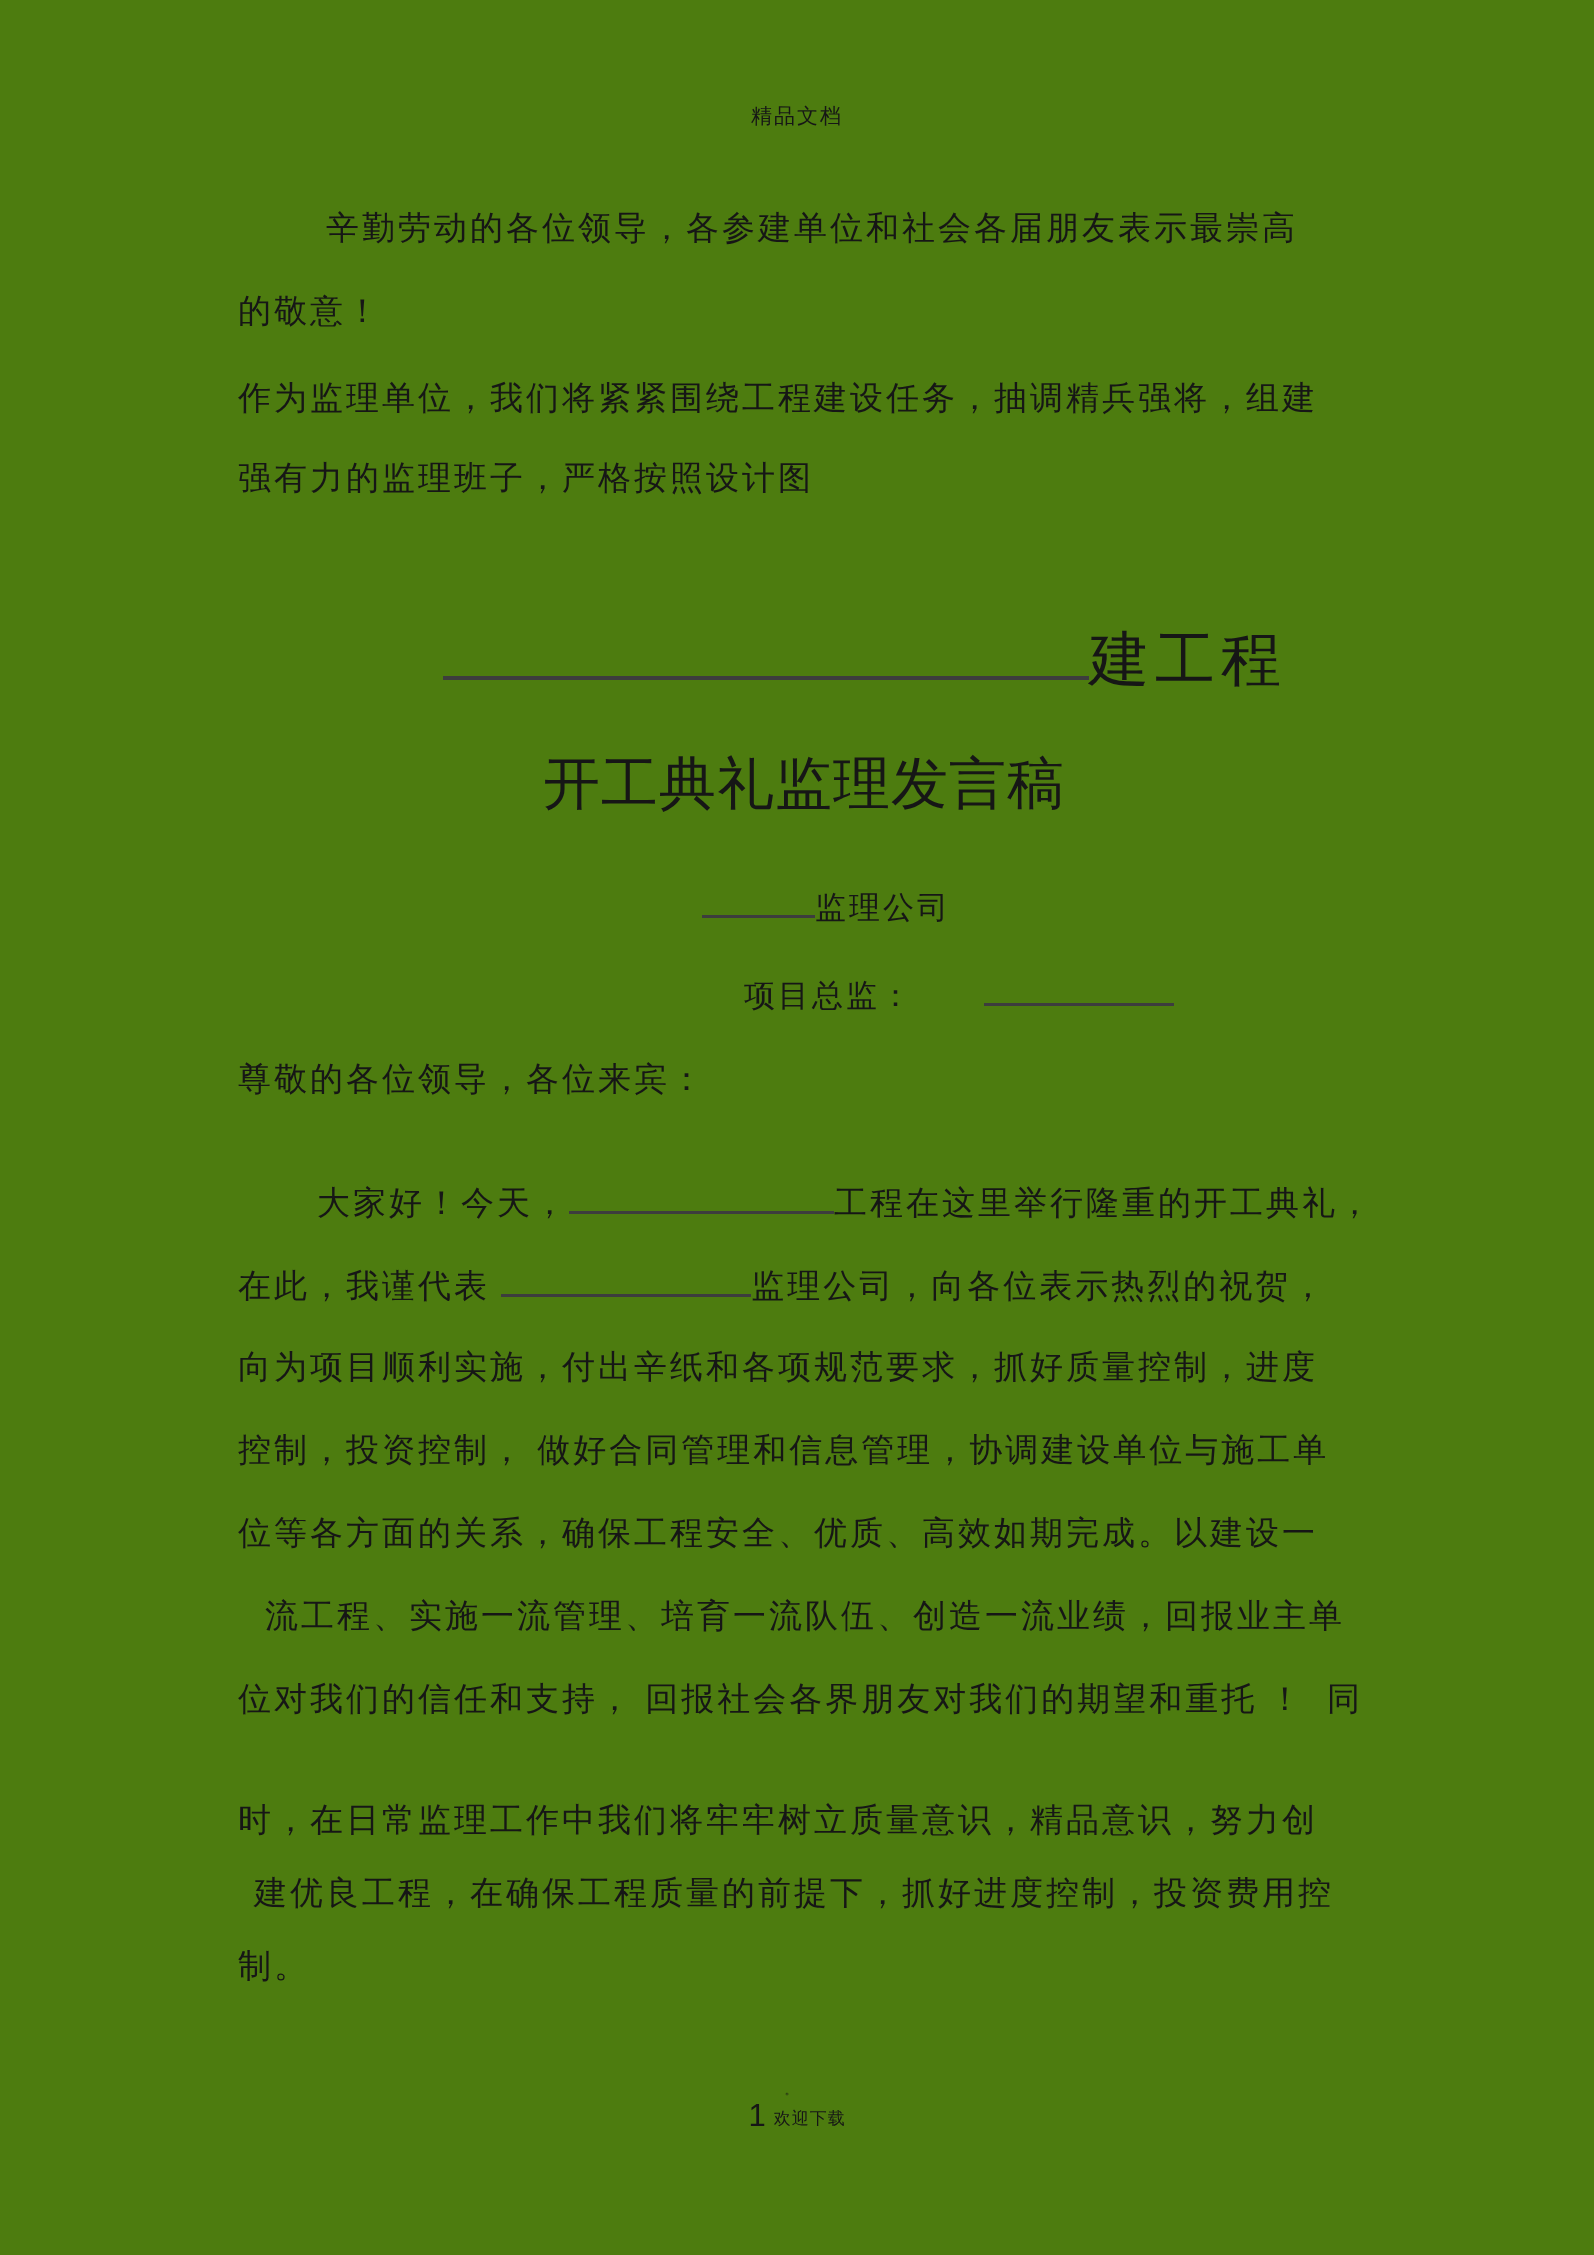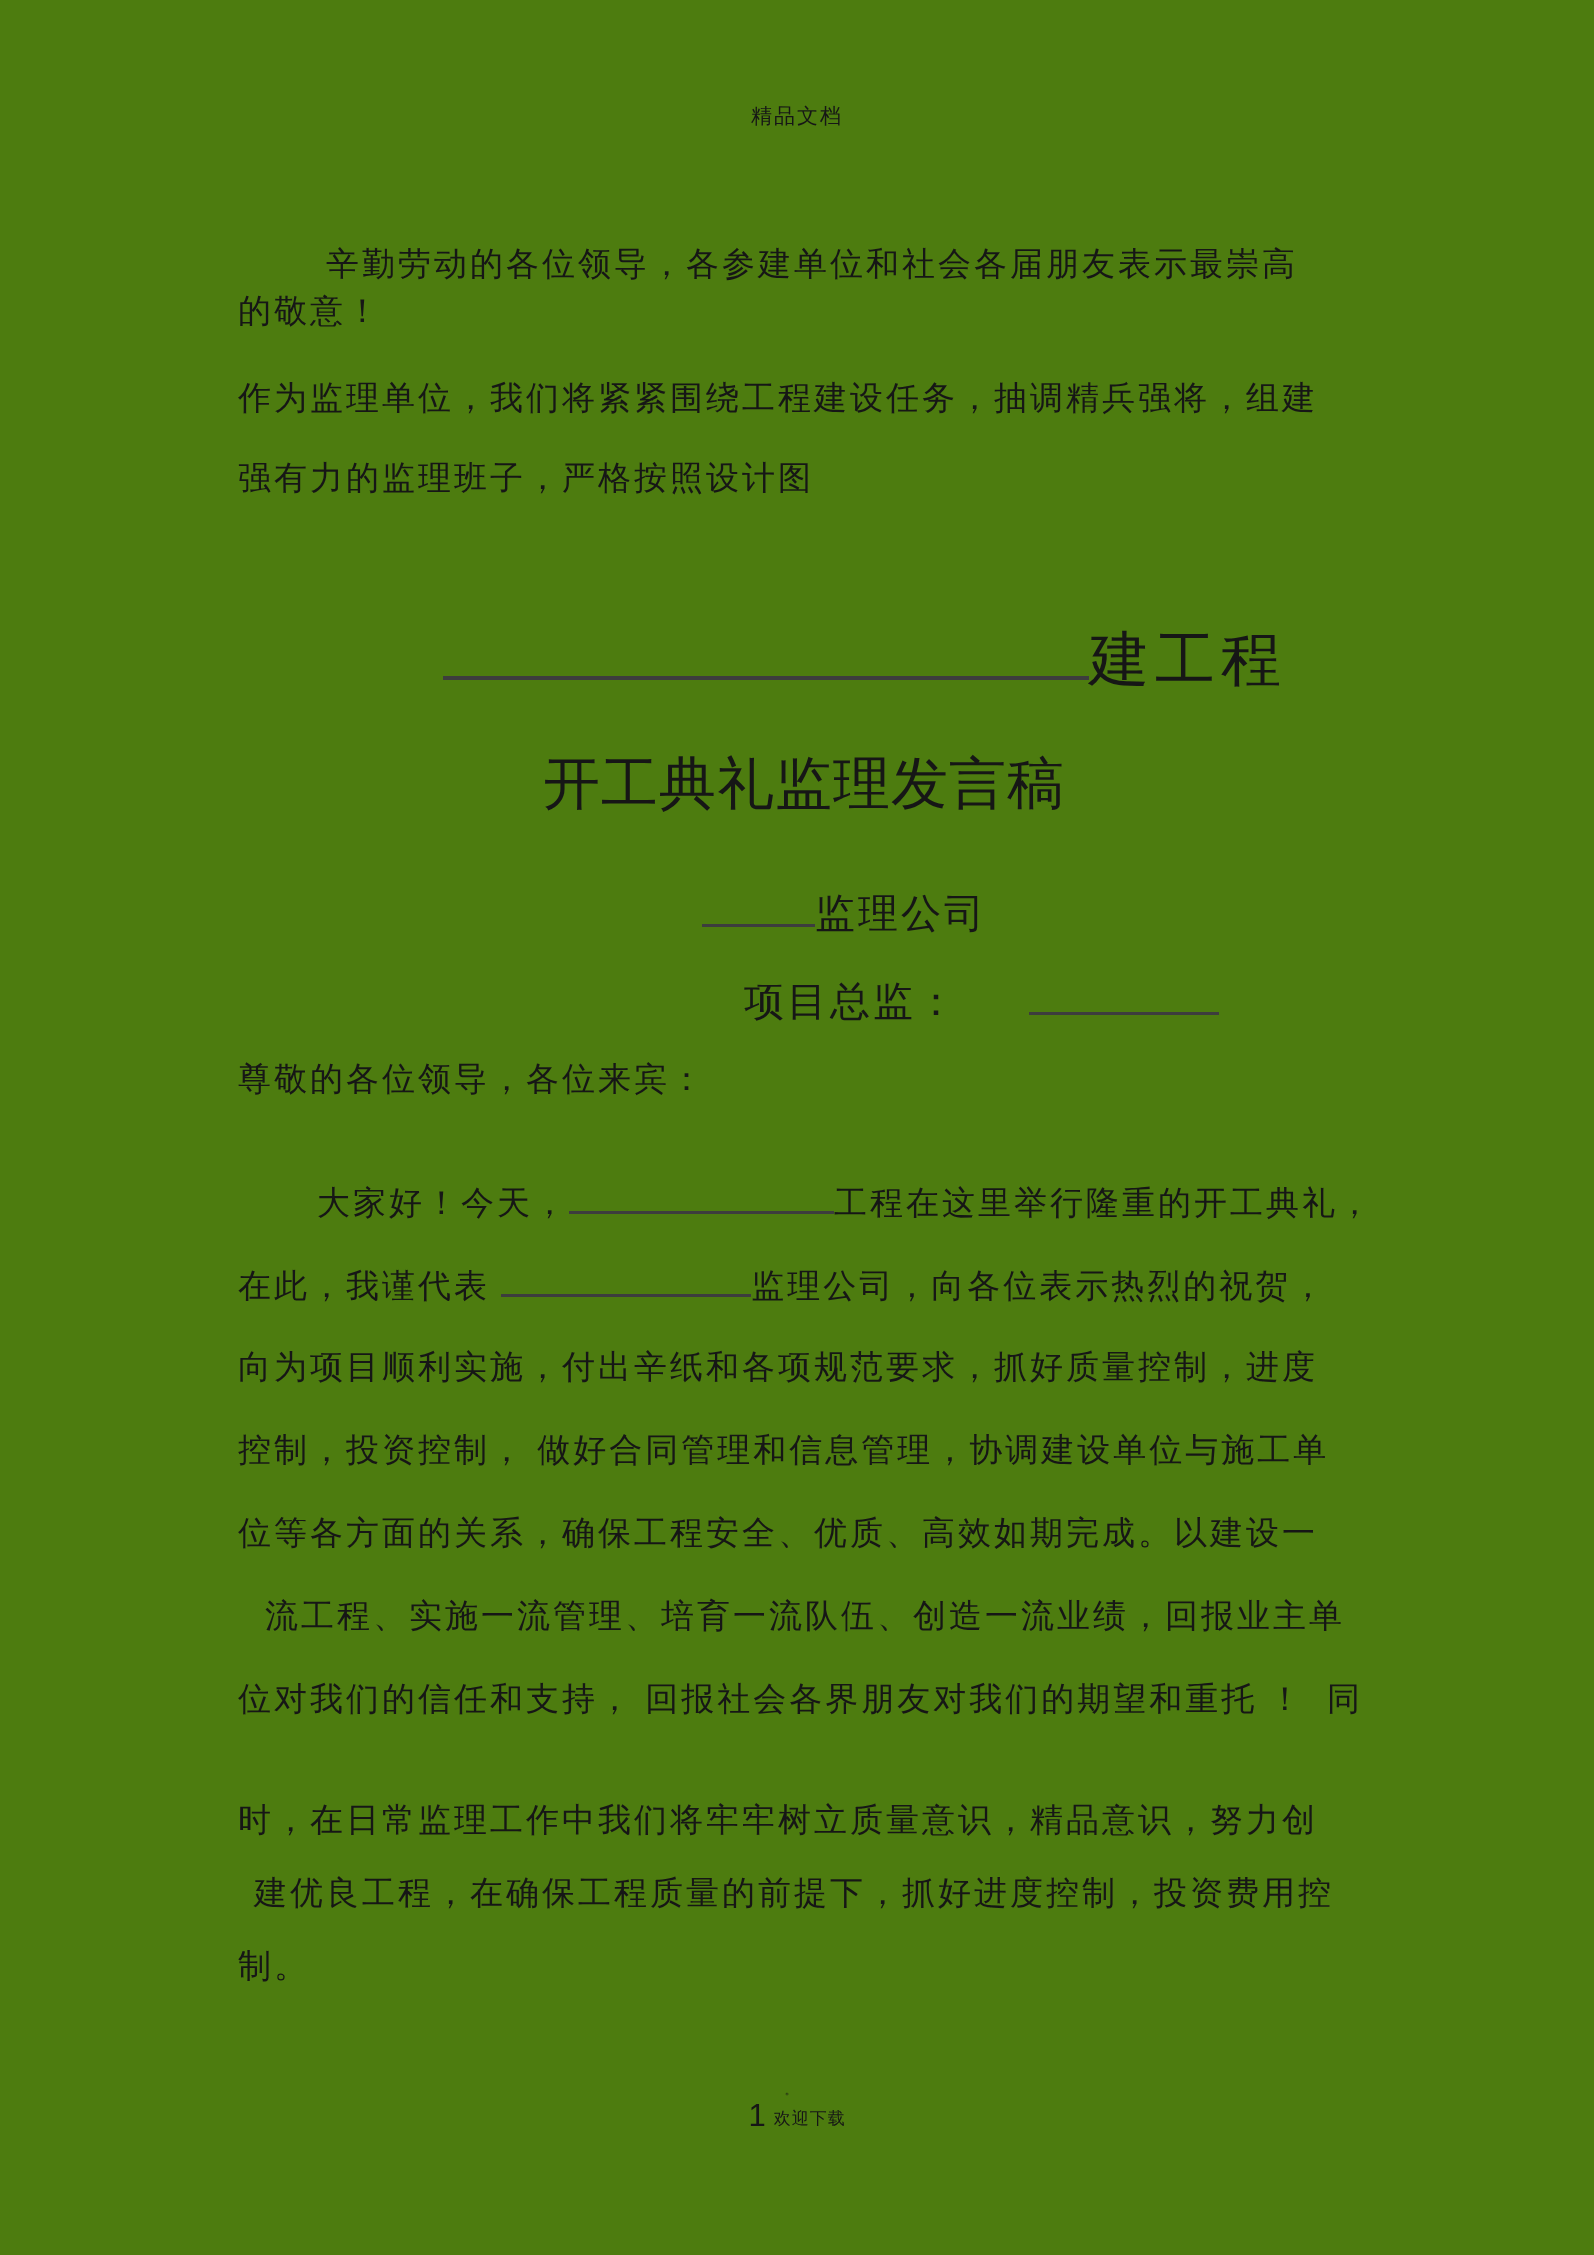--- a/index.html
+++ b/index.html
@@ -44,21 +44,21 @@
     top:616px;left:443px;
     font-size:60px;line-height:82px;
     letter-spacing:6px;
   }
   .title2{
     top:712px;left:543px;
     font-size:57px;line-height:80px;
     letter-spacing:1px;
     margin-top:32px;
   }
-  .sig{font-size:40px;}
+  .sig{font-size:31px;}
   .footer{
     position:absolute;
     top:2098px;left:0;right:0;
     text-align:center;
   }
   .footer .inner{position:relative;display:inline-block;white-space:nowrap;}
   .page-number{
     font-size:31px;
     font-family:"Liberation Sans","DejaVu Sans",sans-serif;
     vertical-align:bottom;
@@ -76,21 +76,21 @@
     font-size:12px;
   }
 </style>
 </head>
 <body>
 
 <div id="page">
 
   <div class="watermark">精品文档</div>
 
-  <div class="ln" style="top:205px;left:238px;margin-top:36px;"><span class="indent1"></span><span>辛勤劳动的各位领导，各参建单位和社会各届朋友表示最崇高</span></div>
+  <div class="ln" style="top:205px;left:238px;"><span class="indent1"></span><span>辛勤劳动的各位领导，各参建单位和社会各届朋友表示最崇高</span></div>
   <div class="ln" style="top:288px;left:238px;">的敬意！</div>
   <div class="ln" style="top:375px;left:238px;">作为监理单位，我们将紧紧围绕工程建设任务，抽调精兵强将，组建</div>
   <div class="ln" style="top:455px;left:238px;">强有力的监理班子，严格按照设计图</div>
 
   <div class="ln title1"><span class="blank blank-title"></span><span>建工程</span></div>
   <div class="ln title2">开工典礼监理发言稿</div>
 
   <div class="ln sig" style="top:884px;left:702px;"><span class="blank blank-company"></span><span>监理公司</span></div>
   <div class="ln sig" style="top:972px;left:744px;"><span>项目总监：</span><span class="blank blank-director"></span></div>
 

